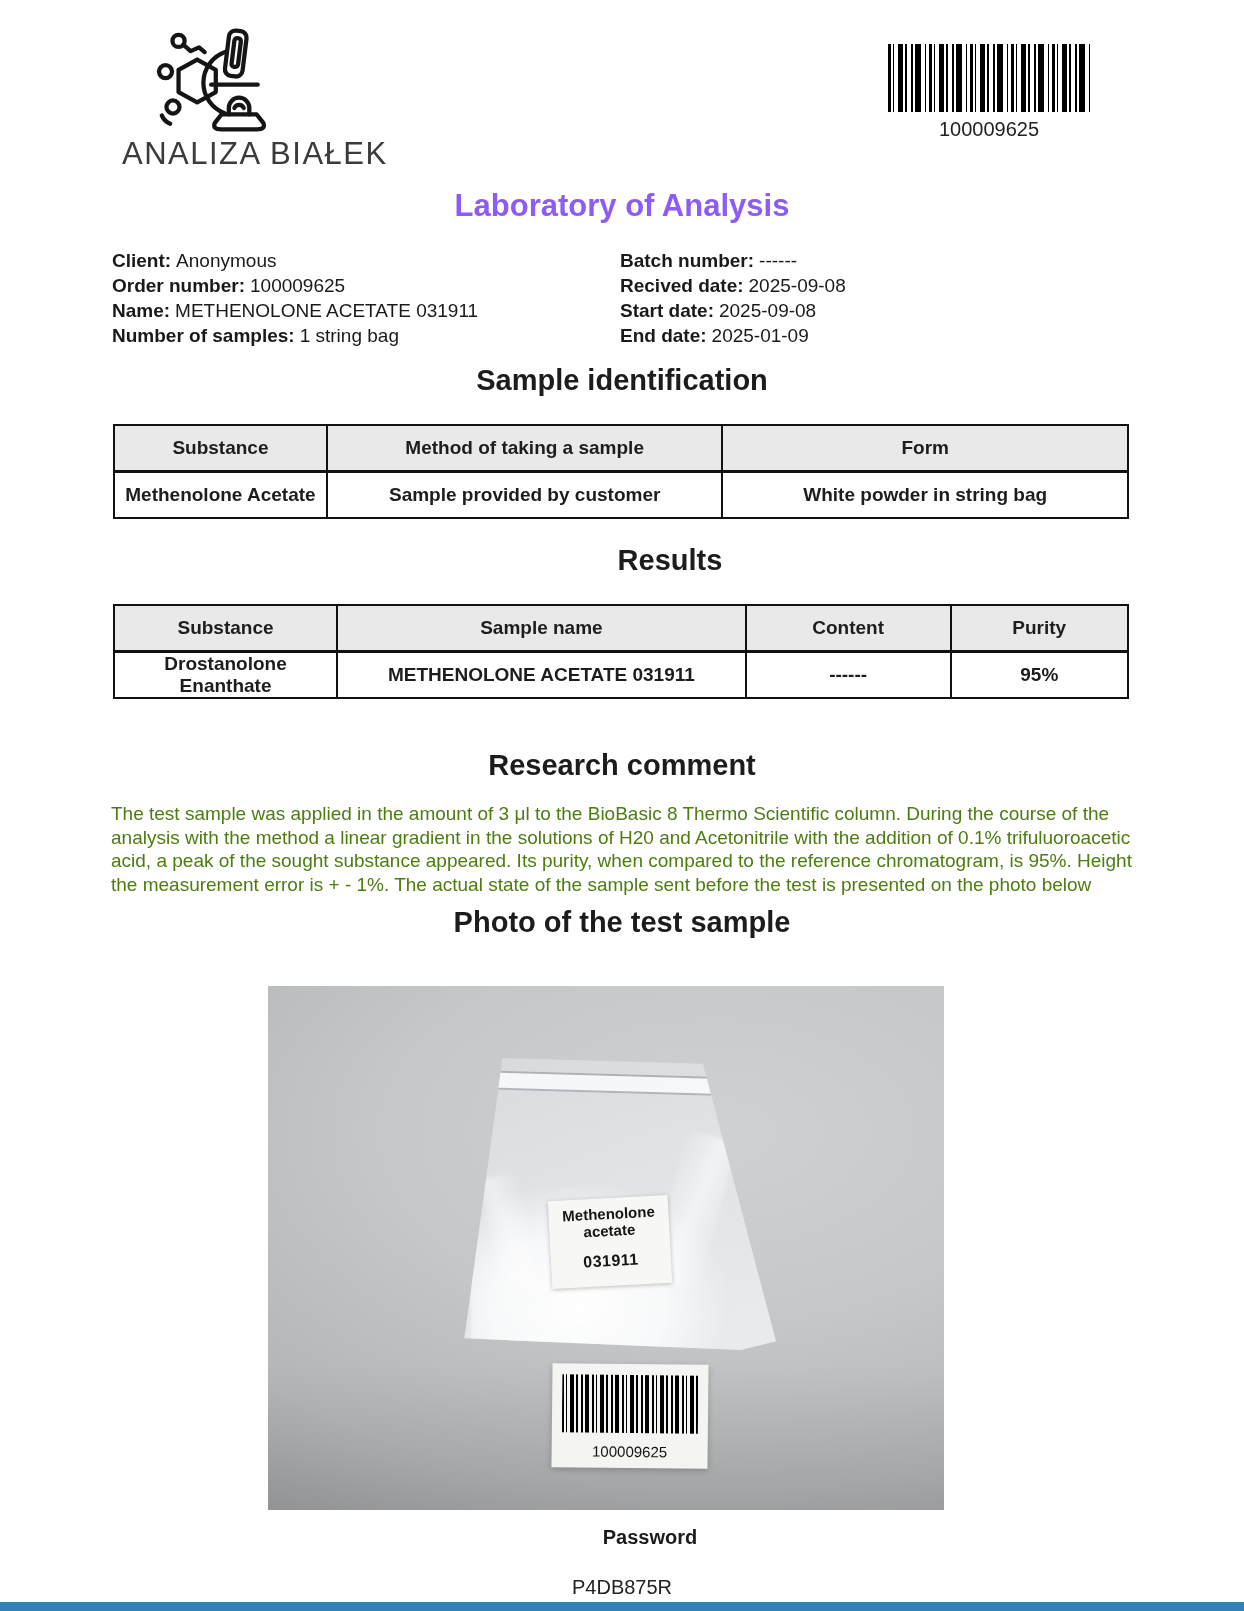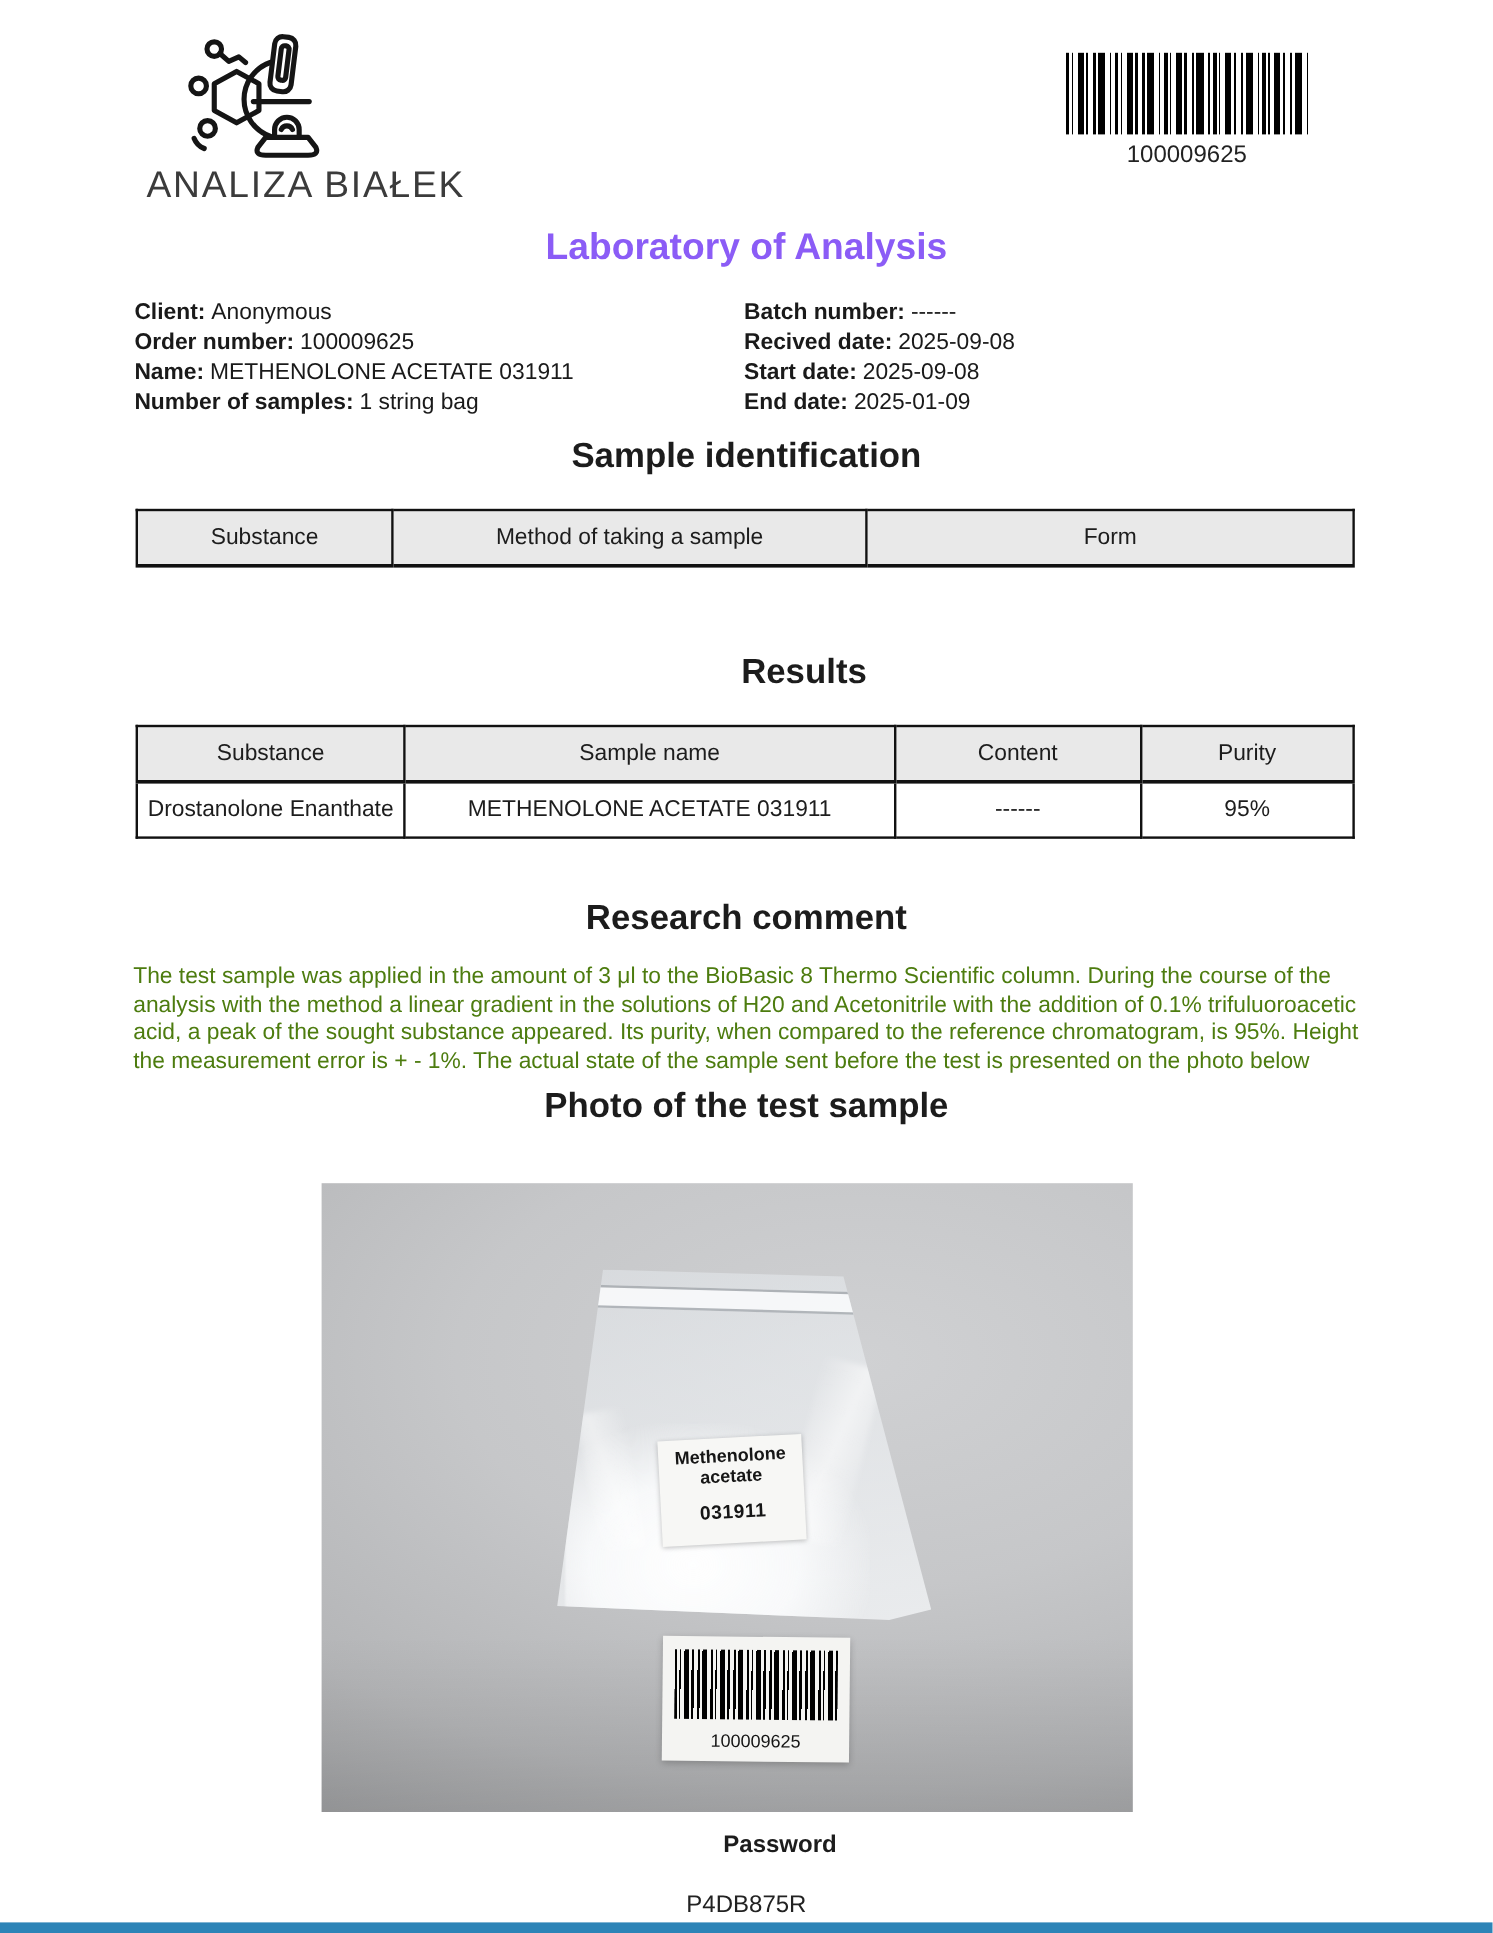--- a/index.html
+++ b/index.html
@@ -60,21 +60,21 @@
   
   table.doc-table{
     position:absolute;left:113px;width:1016px;
     border-collapse:collapse;table-layout:fixed;
     font-size:19px;color:#1d1d1d;
   }
   .t-sample{top:424px;}
   .t-results{top:604px;}
   table.doc-table th, table.doc-table td{
     border:2px solid #111;height:44px;text-align:center;
-    font-weight:normal;padding:0 4px;overflow:hidden;margin-top:32px;
+    font-weight:bold;padding:0 4px;overflow:hidden;margin-top:32px;
   }
   table.doc-table th{background:#e9e9e9;border-bottom:3px solid #111;}
   
   .comment{
     position:absolute;left:111px;top:802px;width:1024px;
     font-size:19px;line-height:23.5px;color:#4d7c0f;text-align:left;
   }
   
   .photo{
     position:absolute;left:268px;top:986px;width:676px;height:524px;
@@ -218,20 +218,25 @@
         <col style="width:21%">
         <col style="width:39%">
         <col style="width:40%">
       </colgroup>
     <tbody>
         <tr>
       <th>Substance</th>
       <th>Method of taking a sample</th>
       <th>Form</th>
     </tr>
+    <tr>
+      <td>Methenolone Acetate</td>
+      <td>Sample provided by customer</td>
+      <td>White powder in string bag</td>
+    </tr>
   </tbody>
     </table>
 
   <div class="section-h h-results">Results</div>
   <table class="doc-table t-results">
     <colgroup>
         <col style="width:22%">
         <col style="width:40.3%">
         <col style="width:20.2%">
         <col style="width:17.5%">

